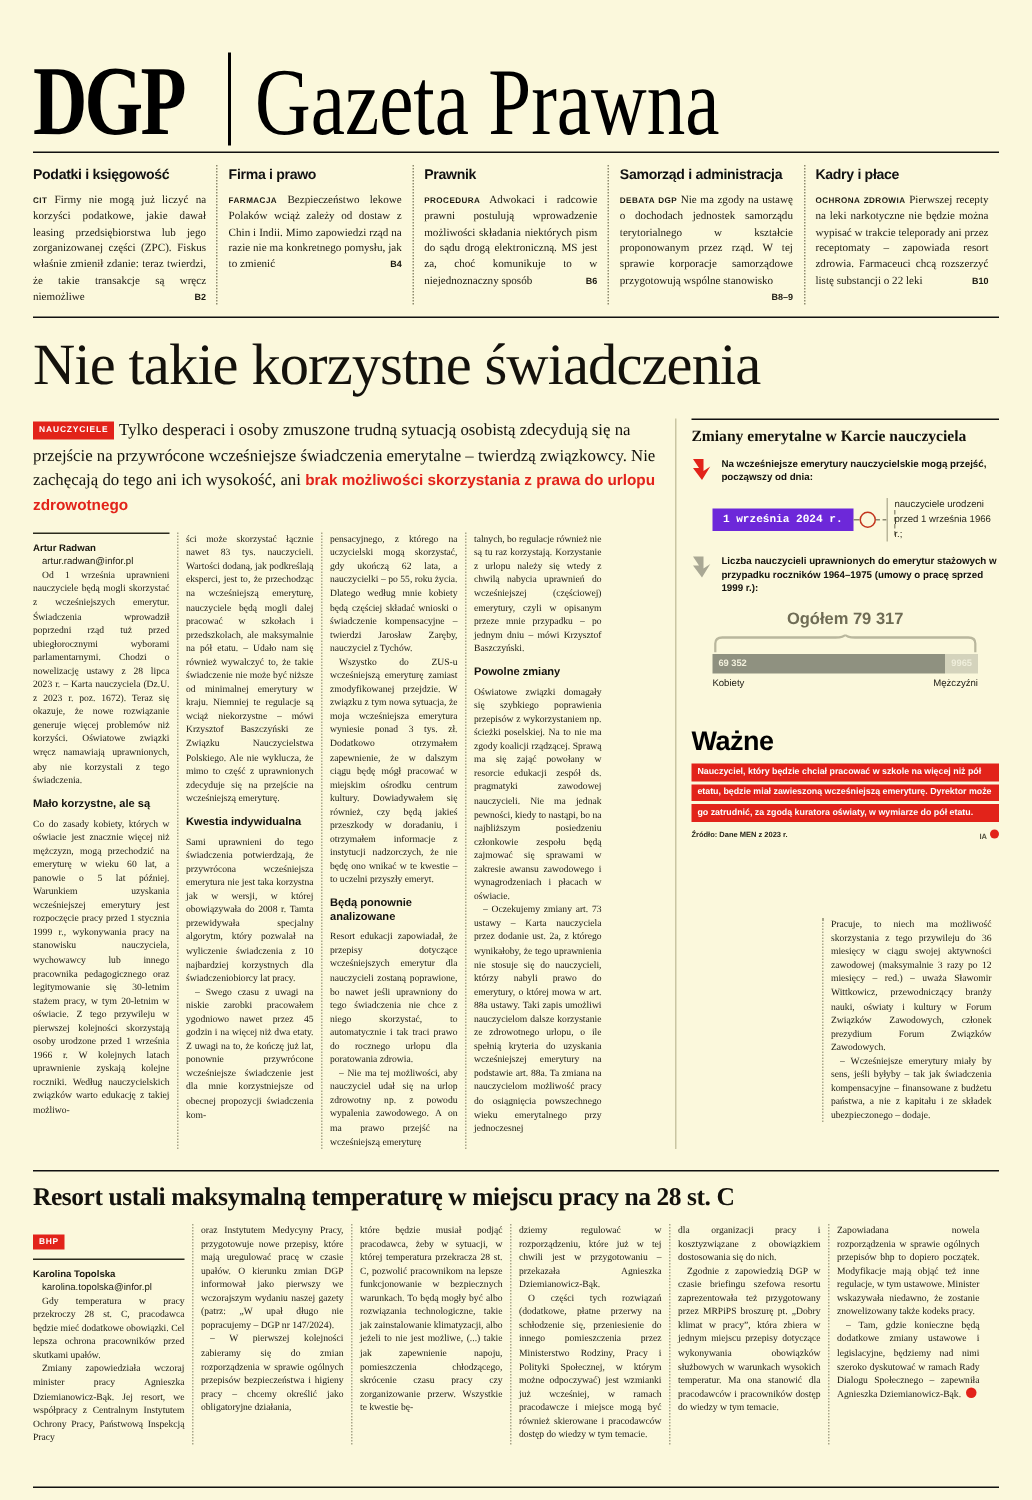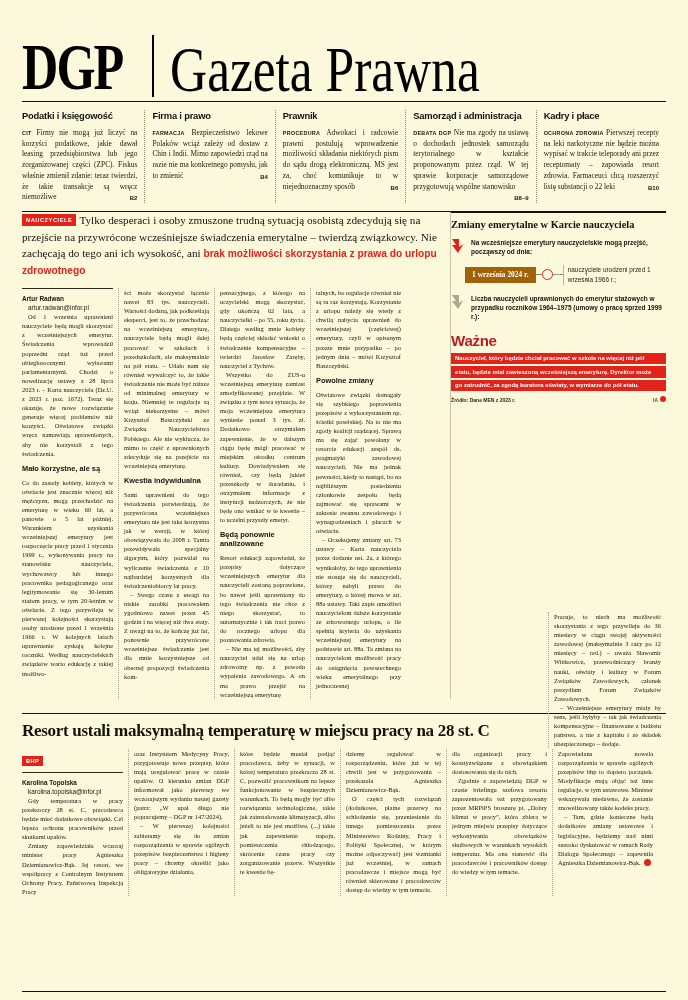--- a/index.html
+++ b/index.html
@@ -214,20 +214,21 @@
   }
   .byline-rule {
     border-top: 1px solid #2b2a1c;
     margin-bottom: 5px;
   }
 
   
   .infobox {
     width: 222px;
     box-sizing: border-box;
+    padding-left: 10px;
     border-left: 1px solid #c9c5a2;
   }
   .ib-rule { border-top: 1.6px solid #111; margin-bottom: 6px; }
   .ib-title {
     font-family: "Liberation Serif", serif;
     font-weight: bold;
     font-size: 10.4px;
     margin: 0 0 8px 0;
   }
   .ib-row { display: flex; gap: 6px; align-items: flex-start; }
@@ -245,23 +246,23 @@
     margin: 0;
   }
   .timeline { margin: 9px 0 0 14px; position: relative; }
   .tl-item {
     display: flex;
     align-items: center;
     margin-bottom: 9px;
     position: relative;
   }
   .tl-date {
-    background: #a16207;
+    background: #6d28d9;
     color: #fff;
-    font-family: Liberation Serif, serif;
+    font-family: Liberation Mono, monospace;
     font-weight: bold;
     font-size: 7.4px;
     padding: 3.5px 7px;
     white-space: nowrap;
   }
   .tl-dash {
     width: 9px; height: 1px;
     border-top: 1px dashed #8a8770;
   }
   .tl-node {
@@ -331,23 +332,23 @@
     justify-content: space-between;
     font-family: "Liberation Sans", sans-serif;
     font-size: 6.4px;
     margin-top: 3px;
     color: #1c1a12;
   }
 
   .wazne {
     font-family: "Liberation Sans", sans-serif;
     font-weight: bold;
-    font-size: 15px;
-    color: #b91c1c;
-    margin: 11px 0 4px 0;
+    font-size: 18px;
+    color: #000000;
+    margin: 25px 0 4px 0;
     letter-spacing: -0.3px;
   }
   .wazne-lines { }
   .wazne-line {
     background: #e2231a;
     color: #fff;
     font-family: "Liberation Sans", sans-serif;
     font-weight: bold;
     font-size: 5.9px;
     padding: 2.5px 4px;
@@ -448,20 +449,21 @@
       <p><span class="kicker">DEBATA DGP</span> <span>Nie ma zgody na ustawę o dochodach jednostek samorządu terytorialnego w kształcie proponowanym przez rząd. W tej sprawie korporacje samorządowe przygotowują wspólne stanowisko</span><span class="pg">B8–9</span></p>
     </div>
     <div class="teaser">
       <h3>Kadry i płace</h3>
       <p><span class="kicker">OCHRONA ZDROWIA</span> <span>Pierwszej recepty na leki narkotyczne nie będzie można wypisać w trakcie teleporady ani przez receptomaty – zapowiada resort zdrowia. Farmaceuci chcą rozszerzyć listę substancji o 22 leki</span><span class="pg">B10</span></p>
     </div>
   </div>
 
   <div class="lead-rule-top"></div>
 
+  <h1 class="headline">Nie takie korzystne świadczenia</h1>
 
   <div class="lead-wrap">
     <div class="lead-left">
       <p class="lead-para">
         <span class="tag">NAUCZYCIELE</span><span>Tylko desperaci i osoby zmuszone trudną sytuacją osobistą zdecydują się na przejście na przywrócone wcześniejsze świadczenia emerytalne – twierdzą związkowcy. Nie zachęcają do tego ani ich wysokość, ani</span>
         <span class="red-bold">brak możliwości skorzystania z prawa do urlopu zdrowotnego</span>
       </p>
 
       <div class="body-area">
 
@@ -524,20 +526,42 @@
 
       <div class="ib-row" style="margin-top:6px">
         <div class="arrow-grey">
           <svg width="14" height="16" viewBox="0 0 14 16">
               <path d="M1 1 L8 1 L8 9 L12.5 6 L7 15 L1 7 L5 7 Z" fill="#a9a894"></path>
             </svg>
         </div>
         <p class="ib-sub">Liczba nauczycieli uprawnionych do emerytur stażowych w przypadku roczników 1964–1975 (umowy o pracę sprzed 1999 r.):</p>
       </div>
 
+      <div class="stats-block">
+        <div class="total-label">Ogółem 79 317</div>
+        <div class="brace">
+          <svg width="100%" height="12" viewBox="0 0 190 12" preserveAspectRatio="none">
+            <path d="M2 12 L2 6 Q2 2 7 2 L88 2 Q94 2 95 0 Q96 2 102 2 L183 2 Q188 2 188 6 L188 12" fill="none" stroke="#b9b79d" stroke-width="1.6"></path>
+          </svg>
+        </div>
+        <div class="bar-wrap">
+          <div class="bar">
+            <div class="bar-f" style="width:87.4%">
+              <span class="bar-val">69 352</span>
+            </div>
+            <div class="bar-m" style="width:12.6%">
+              <span class="bar-val dark">9965</span>
+            </div>
+          </div>
+          <div class="bar-labels">
+            <span>Kobiety</span>
+            <span>Mężczyźni</span>
+          </div>
+        </div>
+      </div>
 
       <div class="wazne">Ważne</div>
       <div class="wazne-lines">
         <div class="wazne-line">Nauczyciel, który będzie chciał pracować w szkole na więcej niż pół</div>
         <div class="wazne-line">etatu, będzie miał zawieszoną wcześniejszą emeryturę. Dyrektor może</div>
         <div class="wazne-line">go zatrudnić, za zgodą kuratora oświaty, w wymiarze do pół etatu.</div>
       </div>
 
       <div class="src-row">
         <span class="src">Źródło: Dane MEN z 2023 r.</span>

